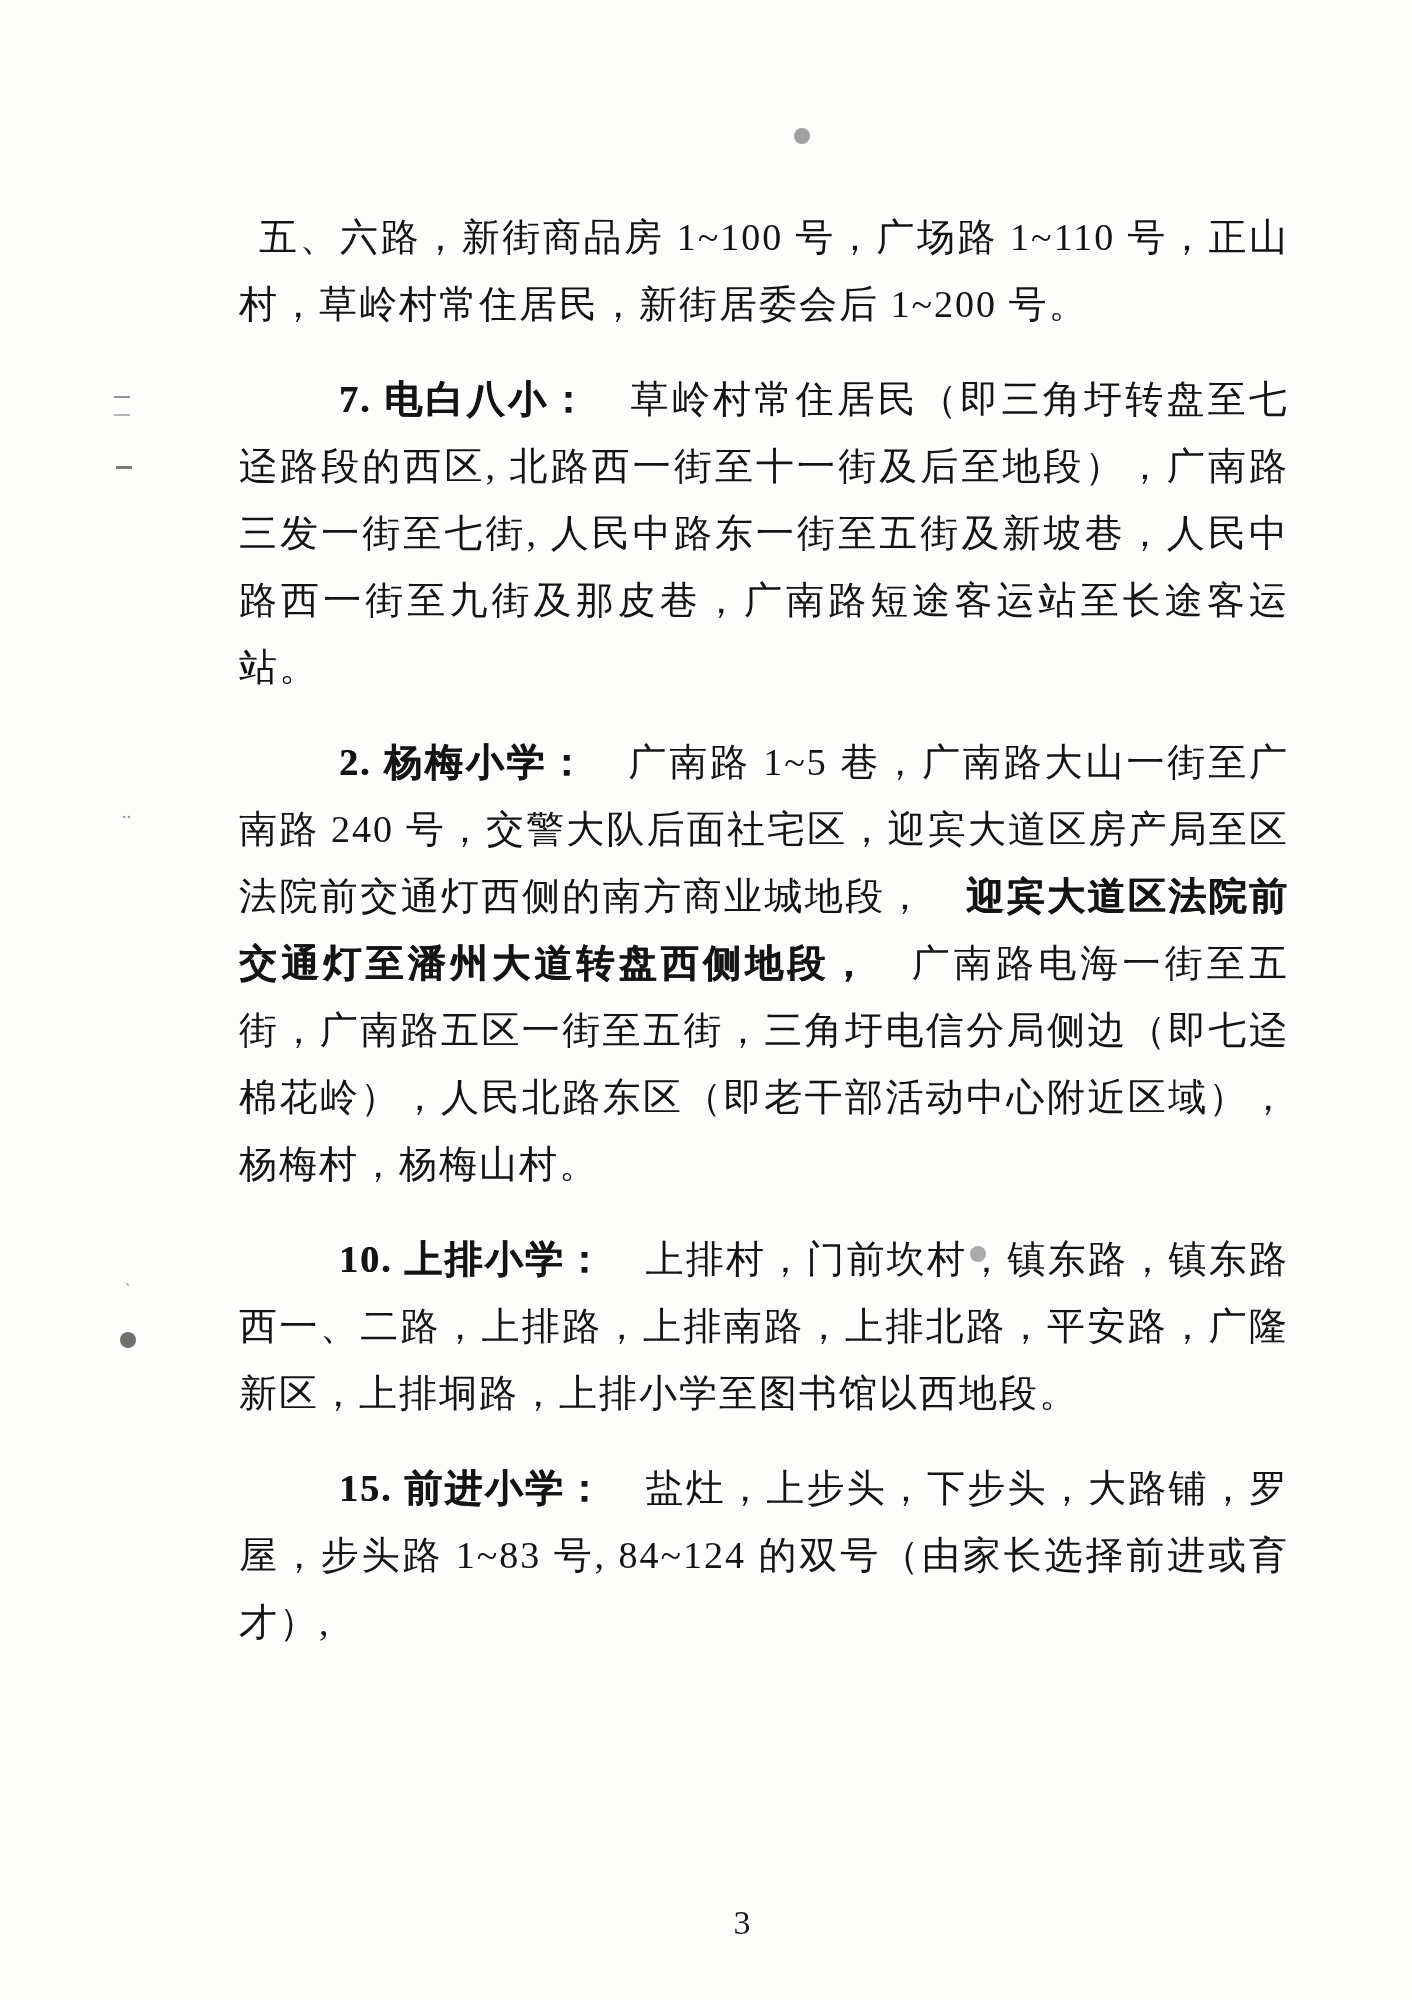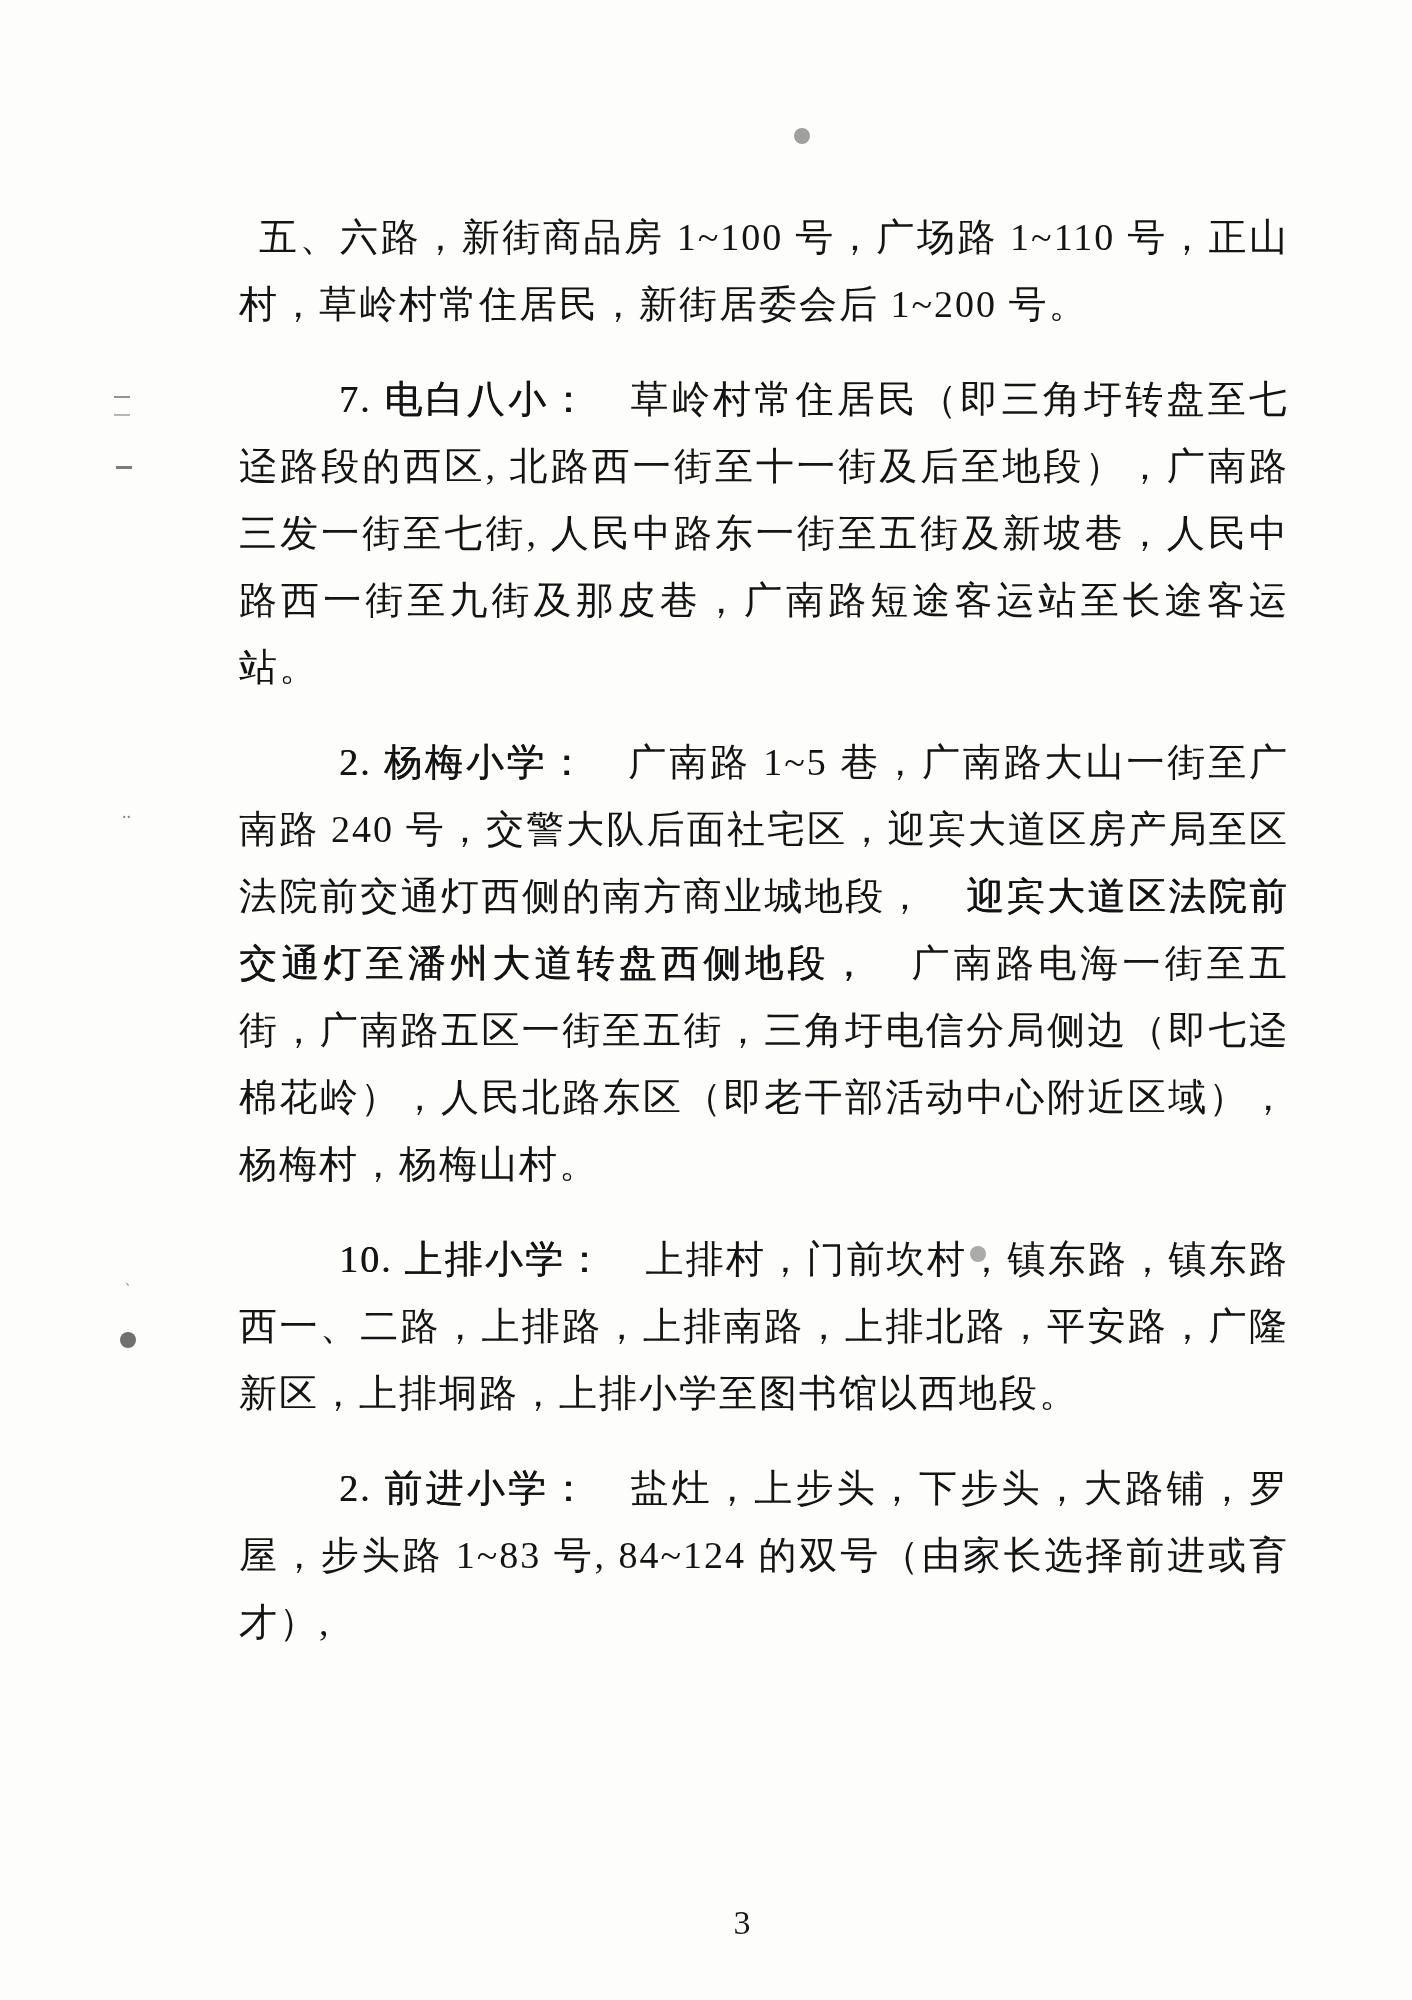--- a/index.html
+++ b/index.html
@@ -22,21 +22,21 @@
     font-size: 38px;
     line-height: 67px;
     letter-spacing: 2px;
     text-align: justify;
     text-justify: inter-ideograph;
     word-break: break-all;
   }
   .para.indent { text-indent: 80px; }
   .run { font-weight: 400; }
   .run.bold {
-    font-weight: 400;
+    font-weight: 700;
     text-shadow: 0.6px 0 0 currentColor;
   }
   .footer {
     position: absolute;
     top: 1840px;
     left: 656px;
     width: 60px;
     text-align: center;
     font-size: 34px;
     color: #1a1a1a;
@@ -53,21 +53,21 @@
 </style>
 </head>
 <body>
 
 <div class="page">
   <div class="content" id="paragraphs">
       <p class="para"><span class="run">五、六路，新街商品房 1~100 号，广场路 1~110 号，正山村，草岭村常住居民，新街居委会后 1~200 号。</span></p>
       <p class="para indent"><span class="run bold">7. 电白八小：</span><span class="run">草岭村常住居民（即三角圩转盘至七迳路段的西区, 北路西一街至十一街及后至地段），广南路三发一街至七街, 人民中路东一街至五街及新坡巷，人民中路西一街至九街及那皮巷，广南路短途客运站至长途客运站。</span></p>
       <p class="para indent"><span class="run bold">2. 杨梅小学：</span><span class="run">广南路 1~5 巷，广南路大山一街至广南路 240 号，交警大队后面社宅区，迎宾大道区房产局至区法院前交通灯西侧的南方商业城地段，</span><span class="run bold">迎宾大道区法院前交通灯至潘州大道转盘西侧地段，</span><span class="run">广南路电海一街至五街，广南路五区一街至五街，三角圩电信分局侧边（即七迳棉花岭），人民北路东区（即老干部活动中心附近区域），杨梅村，杨梅山村。</span></p>
       <p class="para indent"><span class="run bold">10. 上排小学：</span><span class="run">上排村，门前坎村，镇东路，镇东路西一、二路，上排路，上排南路，上排北路，平安路，广隆新区，上排垌路，上排小学至图书馆以西地段。</span></p>
-      <p class="para indent"><span class="run bold">2. 前进小学：</span><span class="run">盐灶，上步头，下步头，大路铺，罗屋，步头路 1~83 号, 84~124 的双号（由家长选择前进或育才）,</span></p>
+      <p class="para indent"><span class="run bold">15. 前进小学：</span><span class="run">盐灶，上步头，下步头，大路铺，罗屋，步头路 1~83 号, 84~124 的双号（由家长选择前进或育才）,</span></p>
     </div>
 
   <div class="footer">3</div>
 
   <span class="artifact a1"></span>
   <span class="artifact a2"></span>
   <span class="artifact a3">..</span>
   <span class="artifact a4">、</span>
   <span class="artifact a5"></span>
   <span class="artifact a6"></span>

